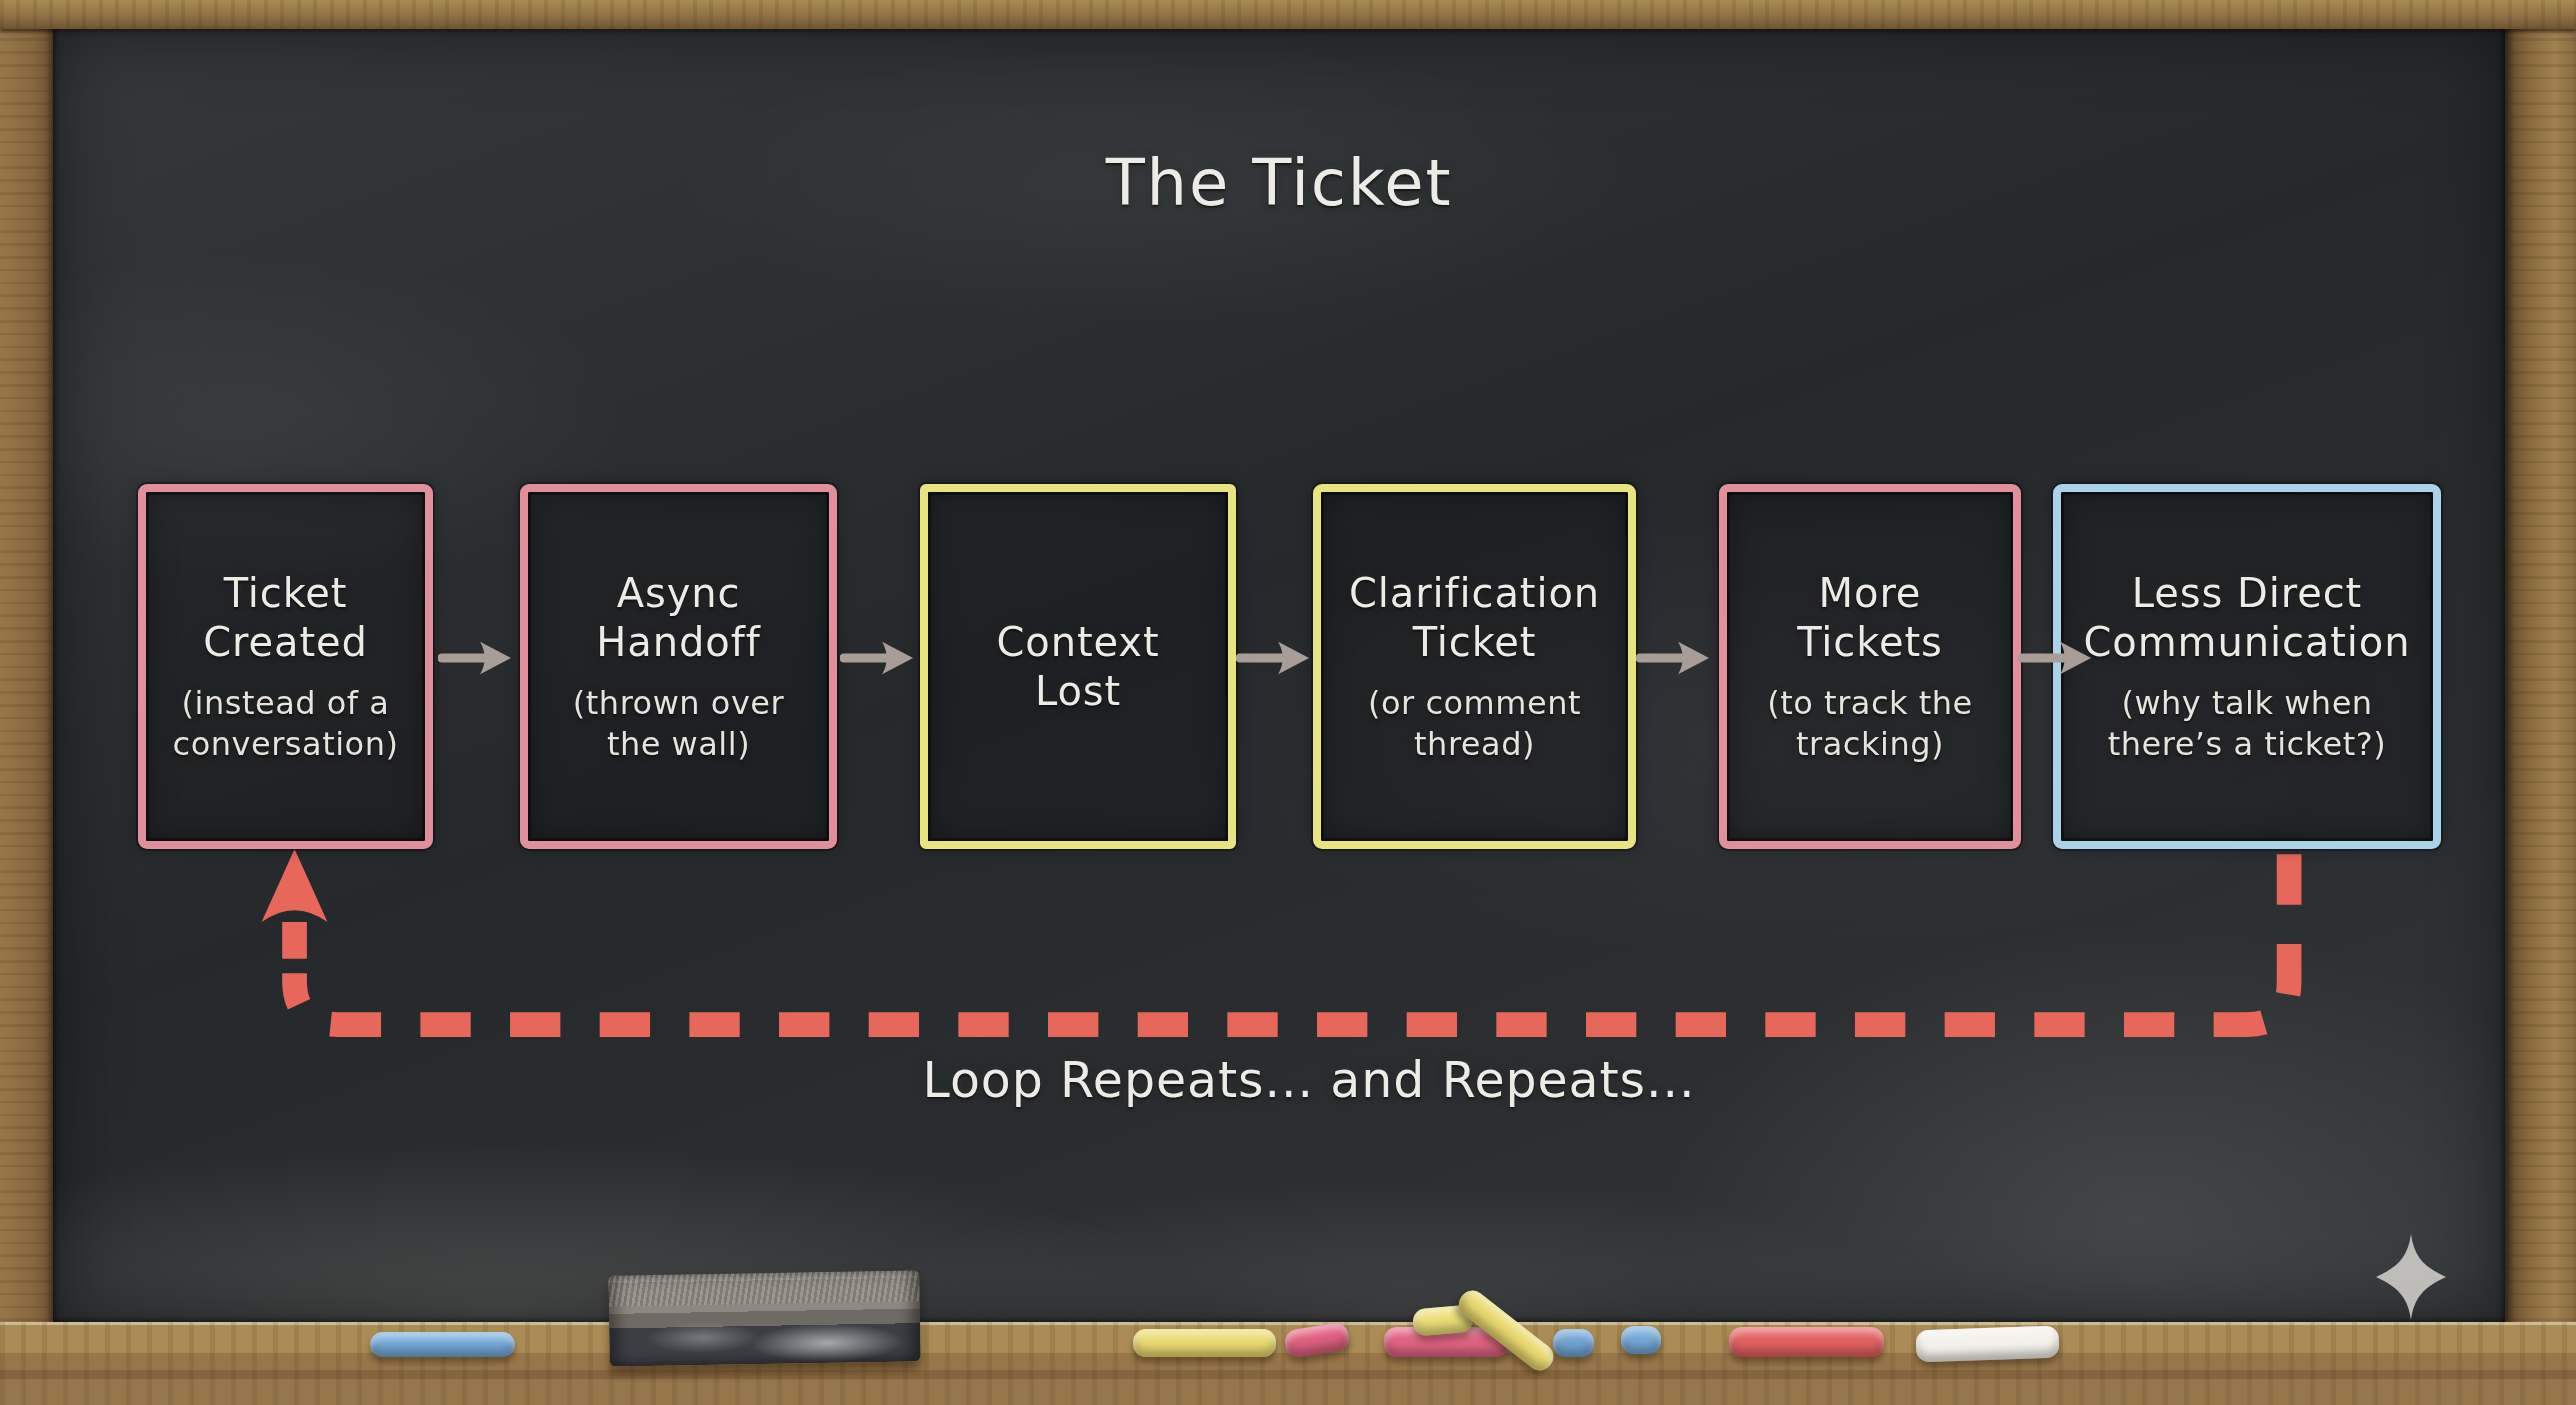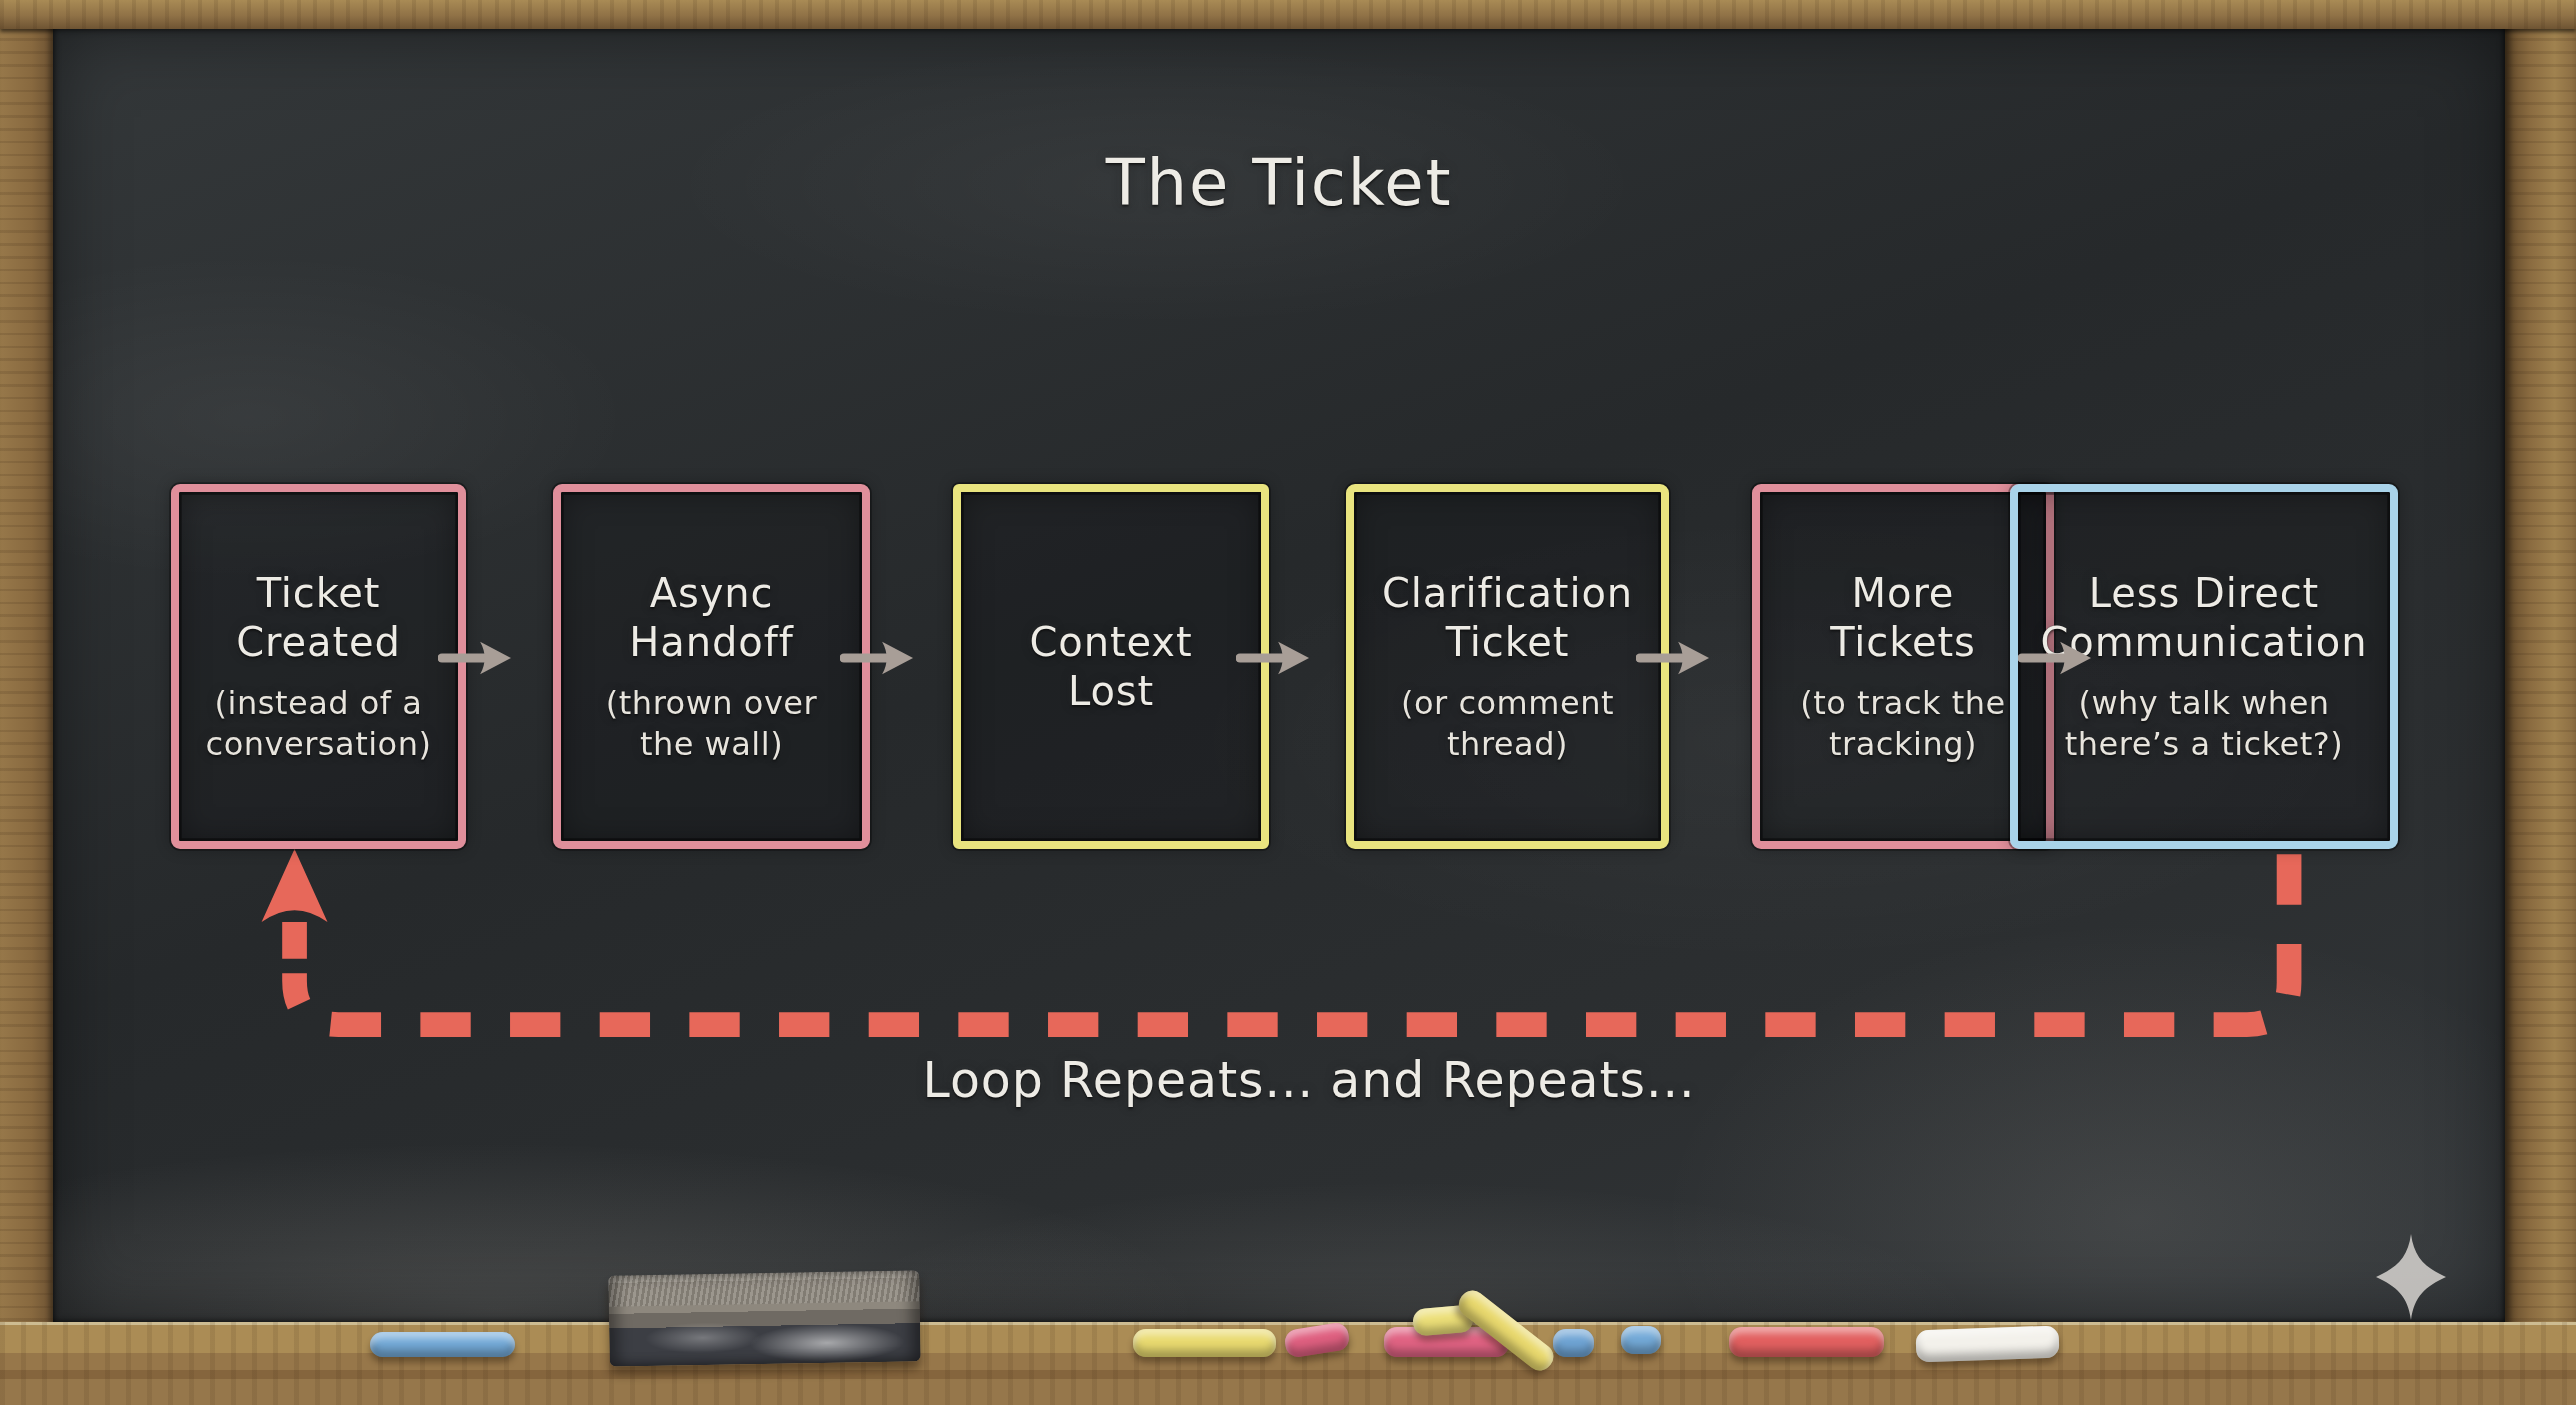--- a/index.html
+++ b/index.html
@@ -49,21 +49,21 @@
   .title-main{position:absolute;left:0;top:199px;width:100%;text-align:center;
     font-size:101px;letter-spacing:1.8px;}
 
   
   .box{position:absolute;top:455px;height:365px;box-sizing:border-box;
     border:8.2px solid #ccc;border-radius:9.1px;
     background:rgba(5,6,8,.22);
     box-shadow:0 0 0 1.8px rgba(0,0,0,.35), 0 0 14.6px rgba(0,0,0,.3),
       inset 0 0 0 2.7px rgba(0,0,0,.45), inset 0 0 31px rgba(0,0,0,.38);
     display:flex;flex-direction:column;justify-content:center;align-items:center;
-    gap:16.5px;padding:11px 28px;text-align:center;margin-left:33px;}
+    gap:16.5px;padding:11px 28px;text-align:center;}
   .box-title{font-size:40px;line-height:1.22;letter-spacing:0.9px;}
   .box-sub{font-size:32px;line-height:1.26;letter-spacing:0.5px;color:#e7e4dd;}
 
   .flow-arrow{position:absolute;top:609px;width:77px;height:40px;}
 
   
   .loop-svg{position:absolute;left:0;top:0;width:2452px;height:1293px;}
   .loop-label{position:absolute;left:0;top:1023px;width:100%;text-align:center;
     font-size:49px;letter-spacing:0.9px;padding-left:30px;}
 
@@ -118,21 +118,21 @@
       <div class="box-title chalk-text">Context Lost</div>
     </div>
     <div class="box" style="left: 1260px; width: 323px; border-color: rgb(233, 228, 127);">
       <div class="box-title chalk-text">Clarification Ticket</div>
       <div class="box-sub chalk-text">(or comment thread)</div>
     </div>
     <div class="box" style="left: 1666px; width: 302px; border-color: rgb(224, 143, 155);">
       <div class="box-title chalk-text">More Tickets</div>
       <div class="box-sub chalk-text">(to track the tracking)</div>
     </div>
-    <div class="box" style="left: 1924px; width: 388px; border-color: rgb(169, 211, 233);">
+    <div class="box" style="left: 2000px; width: 388px; border-color: rgb(169, 211, 233);">
       <div class="box-title chalk-text">Less Direct Communication</div>
       <div class="box-sub chalk-text">(why talk when there’s a ticket?)</div>
     </div>
 
     <svg class="flow-arrow" style="left:385px;" viewBox="0 0 84 44">
       <line x1="4" y1="22" x2="52" y2="22" stroke-width="10" stroke-linecap="round" style="stroke: rgb(168, 158, 151);"></line>
       <path d="M46 4 L80 22 L46 40 Q56 22 46 4 Z" style="fill: rgb(168, 158, 151);"></path>
     </svg>
     <svg class="flow-arrow" style="left:787px;" viewBox="0 0 84 44">
       <line x1="4" y1="22" x2="52" y2="22" stroke-width="10" stroke-linecap="round" style="stroke: rgb(168, 158, 151);"></line>

